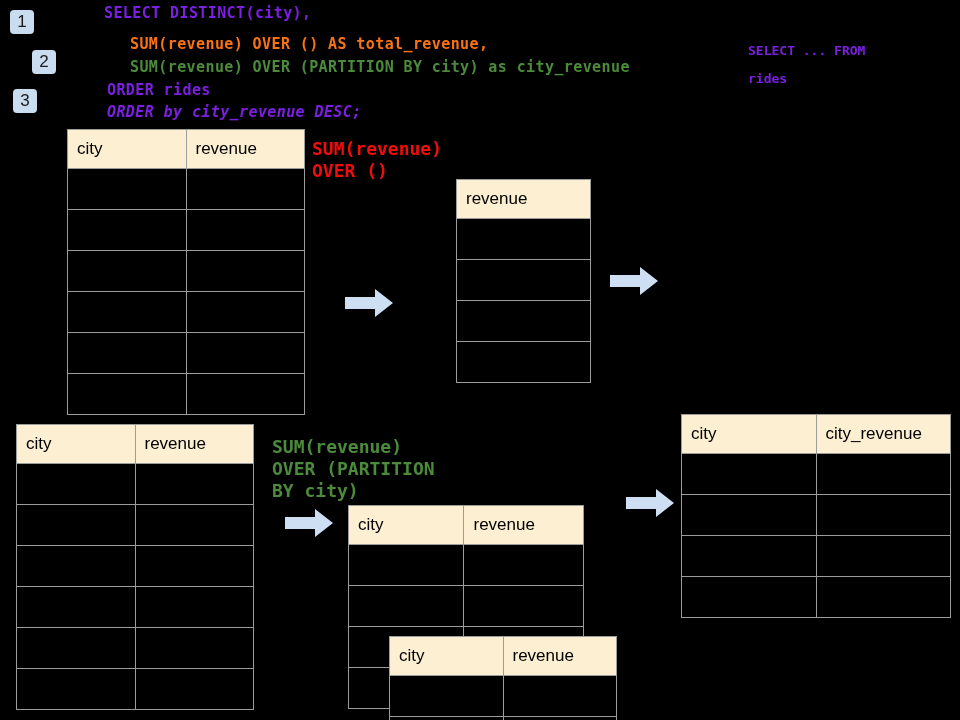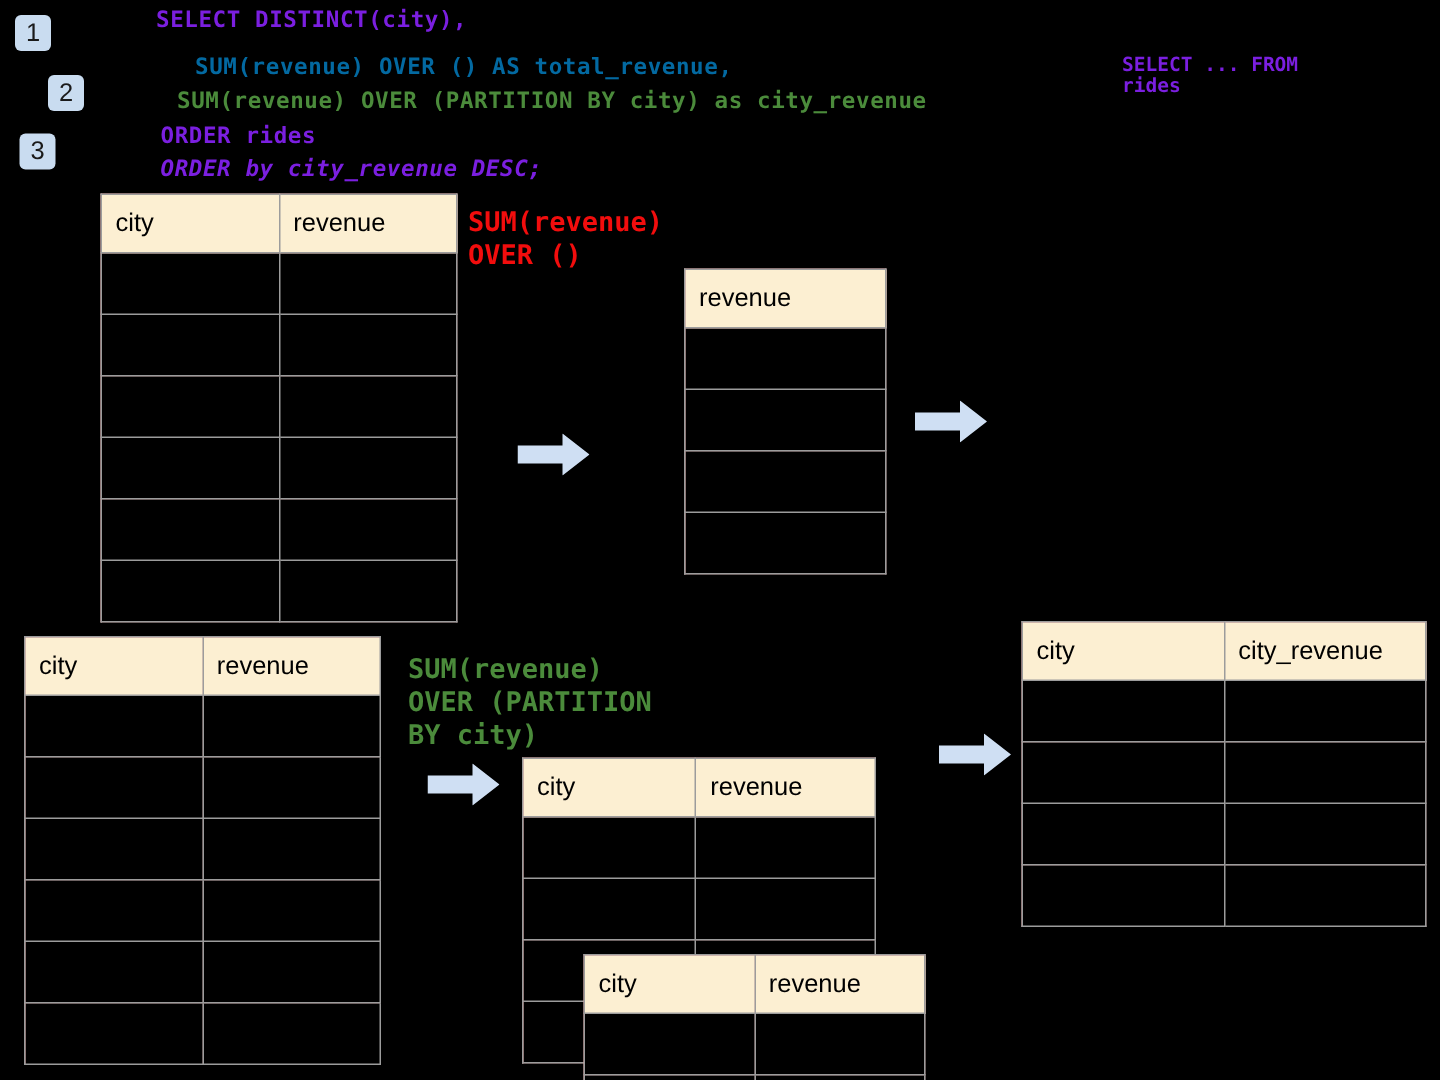--- a/index.html
+++ b/index.html
@@ -34,45 +34,45 @@
   
   .sql {
     position: absolute;
     font-family: "DejaVu Sans Mono", "Liberation Mono", monospace;
     font-weight: bold;
     font-size: 15px;
     letter-spacing: 0.4px;
     white-space: pre;
   }
   .sql-purple { color: #7b1fe0; }
-  .sql-red    { color: #0369a1; }
+  .sql-red    { color: #f97316; }
   .sql-green  { color: #4b8b3b; }
 
   .note {
     position: absolute;
     font-family: "DejaVu Sans Mono", "Liberation Mono", monospace;
     font-weight: bold;
     font-size: 18px;
     white-space: pre;
     line-height: 22px;
   }
   .note-red { color: #f20d0d; }
   .note-green { color: #4b8b3b; }
   .note-purple {
     color: #7b1fe0;
     font-size: 13px;
-    line-height: 14px;
+    line-height: 28px;
   }
 
   
   .tbl {
     position: absolute;
     border-collapse: collapse;
     table-layout: fixed;
-    background: #fca5a5;
+    background: #14532d;
   }
   .tbl th, .tbl td {
     border: 1px solid #9c9c9c;
     padding: 0;
     margin: 0;
   }
   .tbl th {
     background: #fcefd2;
     color: #000000;
     font-family: "Liberation Sans", sans-serif;
@@ -99,21 +99,21 @@
 
 <div id="stage">
   <div id="badges-layer">
       <div class="badge" style="left: 10px; top: 10px;">1</div>
       <div class="badge" style="left: 32px; top: 50px;">2</div>
       <div class="badge" style="left: 13px; top: 89px;">3</div>
     </div>
   <div id="sql-layer">
       <div class="sql sql-purple" style="left: 84px; top: 4px; margin-left: 20px;">SELECT DISTINCT(city),</div>
       <div class="sql sql-red" style="left: 130px; top: 35px;">SUM(revenue) OVER () AS total_revenue,</div>
-      <div class="sql sql-green" style="left: 118px; top: 58px;">SUM(revenue) OVER (PARTITION BY city) as city_revenue</div>
+      <div class="sql sql-green" style="left: 130px; top: 58px;">SUM(revenue) OVER (PARTITION BY city) as city_revenue</div>
       <div class="sql sql-purple" style="left: 107px; top: 81px;">ORDER rides</div>
       <div class="sql sql-purple" style="left: 107px; top: 103px; font-style: italic;">ORDER by city_revenue DESC;</div>
     </div>
   <div id="notes-layer">
       <div class="note note-purple" style="left: 748px; top: 37px;">SELECT ... FROM
 rides</div>
       <div class="note note-red" style="left: 312px; top: 138px;">SUM(revenue)
 OVER ()</div>
       <div class="note note-green" style="left: 272px; top: 436px;">SUM(revenue)
 OVER (PARTITION

